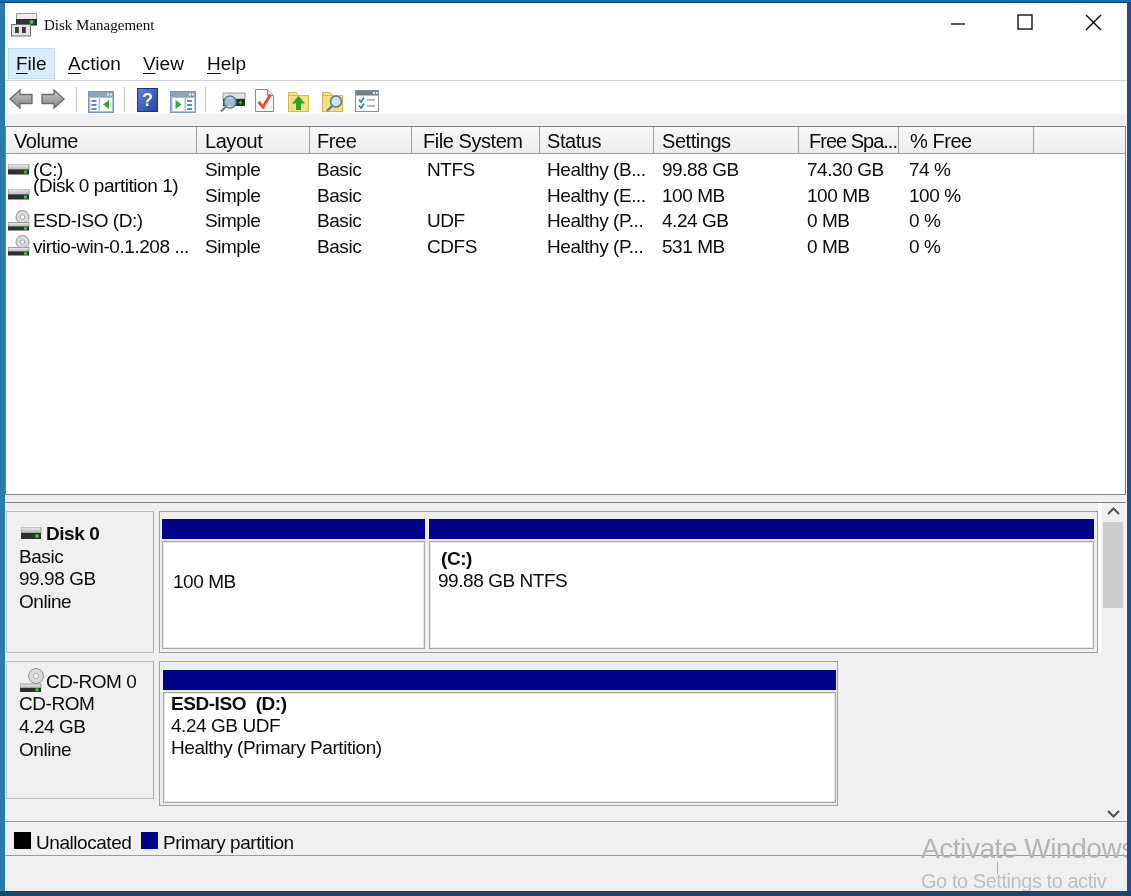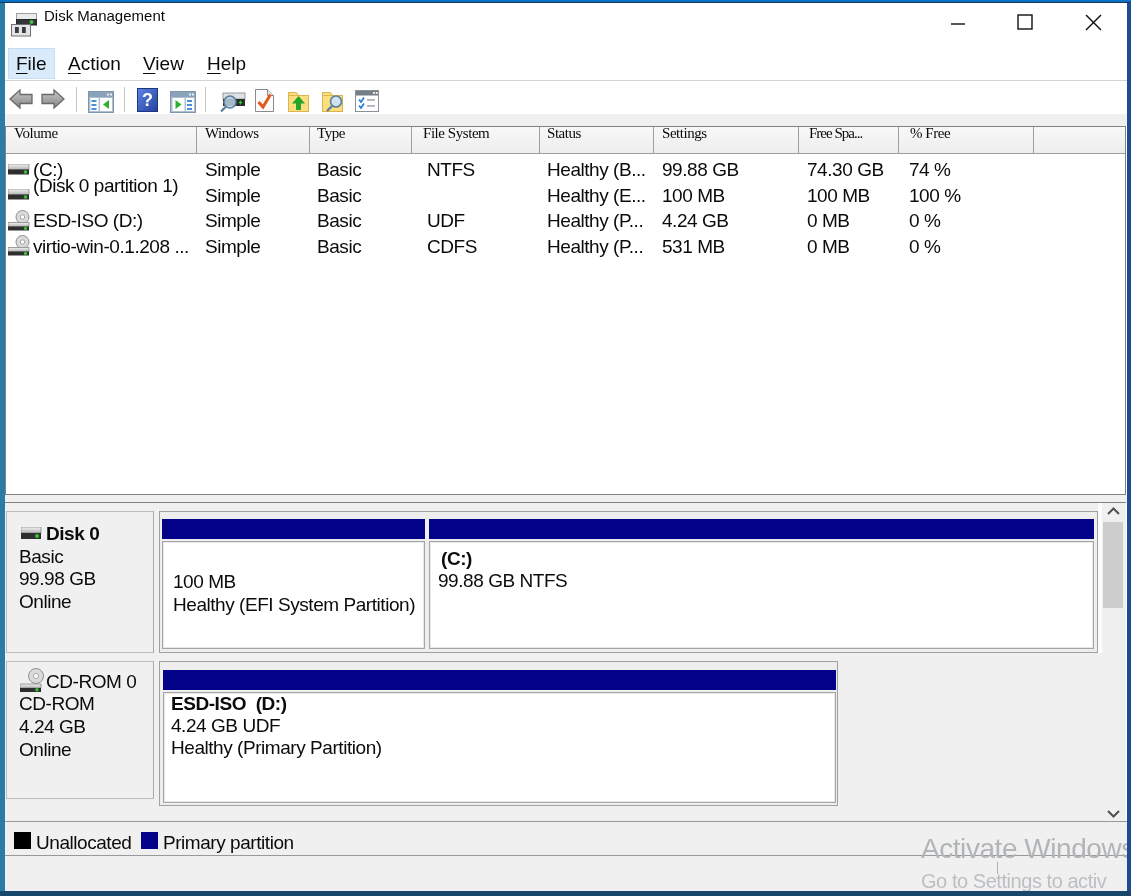--- a/index.html
+++ b/index.html
@@ -8,34 +8,34 @@
 #win { position:absolute; left:0; top:0; width:1131px; height:896px; background:#ffffff; }
 .abs { position:absolute; }
 .t { position:absolute; white-space:pre; font-size:19px; line-height:19px; letter-spacing:-0.45px; }
 
 #bT  { left:0; top:0; width:1131px; height:2px; background:#0a70c4; }
 #bT2 { left:0; top:2px; width:1131px; height:1px; background:#16375e; }
 #bL  { left:0; top:0; width:5px; height:896px; background:#2a7ca7; }
 #bR  { left:1127px; top:0; width:4px; height:896px; background:#1e4c94; }
 #bB  { left:0; top:891px; width:1131px; height:5px; background:#17486c; }
 
-#title { left:44px; top:6px; font-size:15px; letter-spacing:0; }
+#title { left:44px; top:16px; font-size:15px; letter-spacing:0;font-family:Liberation Serif, serif; }
 
 #menusep { left:5px; top:80px; width:1122px; height:1px; background:#d4d4d4; }
 #filehl { left:8px; top:48px; width:47px; height:31px; background:#d9eafb; border:1px solid #c2ddf4; }
 .mi { position:absolute; top:54px; font-size:19px; line-height:19px; }
 .mi u { text-decoration-thickness:1px; text-underline-offset:3px; }
 
 .tsep { position:absolute; top:87px; width:1px; height:25px; background:#c6c6c6; }
 
 #band { left:5px; top:114px; width:1122px; height:12px; background:#f0f0f0; }
 
 #list { left:5px; top:126px; width:1121px; height:369px; background:#ffffff; border:1px solid #828282; }
 .hc { position:absolute; top:127px; height:27px; background:linear-gradient(#f8f8f8,#ededed); border-right:1px solid #9e9e9e; }
-.ht { position:absolute; top:124px; font-size:15px; line-height:19px; letter-spacing:-0.45px;font-family:Liberation Serif, serif; }
+.ht { position:absolute; top:132px; font-size:20px; line-height:19px; letter-spacing:-0.45px; }
 #hbot { left:6px; top:153px; width:1119px; height:1px; background:#9e9e9e; }
 .rt { position:absolute; font-size:19px; line-height:19px; white-space:pre; letter-spacing:-0.45px; }
 
 #split { left:5px; top:495px; width:1122px; height:7px; background:#f0f0f0; }
 
 #gpane { left:5px; top:502px; width:1121px; height:319px; background:#f0f0f0; border-top:1px solid #828282; }
 #lcol { left:6px; top:503px; width:154px; height:318px; background:#f0f0f0; }
 .lbox { position:absolute; background:#f0f0f0; border:1px solid #bdbdbd; border-right-color:#a8a8a8; }
 .strip { position:absolute; background:#eeeeee; border:1px solid #a0a0a0; }
 .navy { position:absolute; background:#03038a; }
@@ -168,22 +168,22 @@
   <div class="hc" style="left:6px;width:191px"></div>
   <div class="hc" style="left:197px;width:113px"></div>
   <div class="hc" style="left:310px;width:102px"></div>
   <div class="hc" style="left:412px;width:128px"></div>
   <div class="hc" style="left:540px;width:114px"></div>
   <div class="hc" style="left:654px;width:145px"></div>
   <div class="hc" style="left:799px;width:100px"></div>
   <div class="hc" style="left:899px;width:135px"></div>
   <div class="hc" style="left:1034px;width:91px;border-right:none"></div>
   <div class="ht" style="left:14px">Volume</div>
-  <div class="ht" style="left:205px">Windows</div>
-  <div class="ht" style="left:317px">Type</div>
+  <div class="ht" style="left:205px">Layout</div>
+  <div class="ht" style="left:317px">Free</div>
   <div class="ht" style="left:423px">File System</div>
   <div class="ht" style="left:547px">Status</div>
   <div class="ht" style="left:662px">Settings</div>
   <div class="ht" style="left:809px;letter-spacing:-1px">Free Spa...</div>
   <div class="ht" style="left:910px">% Free</div>
   <div class="abs" id="hbot"></div>
 
   <svg class="abs" style="left:8px;top:164px" width="22" height="11" viewBox="0 0 22 11">
     <defs>
         <linearGradient id="dg" x1="0" y1="0" x2="0" y2="1">
@@ -268,21 +268,20 @@
   <div class="rt" style="left:46px;top:524px;font-weight:bold">Disk 0</div>
   <div class="rt" style="left:19px;top:547px">Basic</div>
   <div class="rt" style="left:19px;top:569px">99.98 GB</div>
   <div class="rt" style="left:19px;top:592px">Online</div>
   <div class="strip" style="left:159px;top:511px;width:939px;height:142px"></div>
   <div class="navy" style="left:162px;top:519px;width:263px;height:20px"></div>
   <div class="navy" style="left:429px;top:519px;width:665px;height:20px"></div>
   <div class="pbox" style="left:162px;top:541px;width:263px;height:108px"></div>
   <div class="pbox" style="left:429px;top:541px;width:665px;height:108px"></div>
   <div class="rt" style="left:173px;top:572px">100 MB</div>
-  <div class="rt" style="left:173px;top:595px">Healthy (EFI System Partition)</div>
   <div class="rt" style="left:441px;top:549px;font-weight:bold">(C:)</div>
   <div class="rt" style="left:438px;top:571px">99.88 GB NTFS</div>
 
   <div class="lbox" style="left:6px;top:661px;width:148px;height:138px"></div>
   <svg class="abs" style="left:20px;top:668px" width="24" height="24" viewBox="0 0 24 24">
     <circle cx="16" cy="8" r="7.5" fill="#d8dadc" stroke="#8f9194"></circle>
     <circle cx="16" cy="8" r="2.5" fill="#fff" stroke="#a5a7a9"></circle>
     <rect x="0" y="16" width="21" height="4" fill="url(#dg2)" stroke="#8a8a8a" stroke-width="0.8"></rect>
     <rect x="0" y="20" width="21" height="4" fill="#2e2e2e"></rect>
     <circle cx="17" cy="21.8" r="1.7" fill="#35c435"></circle>

